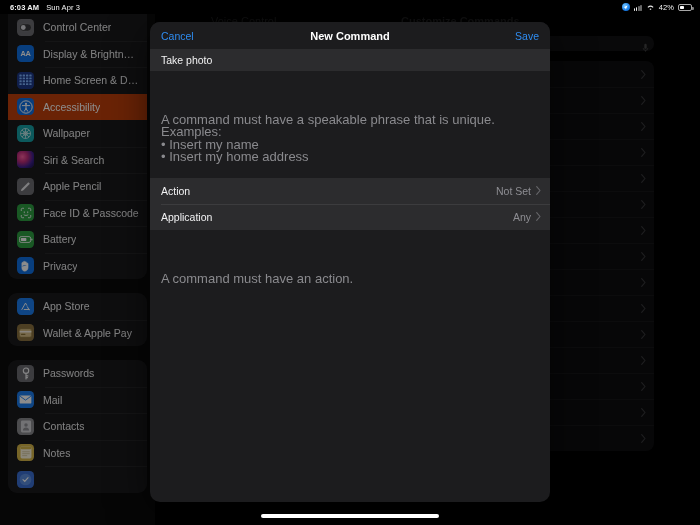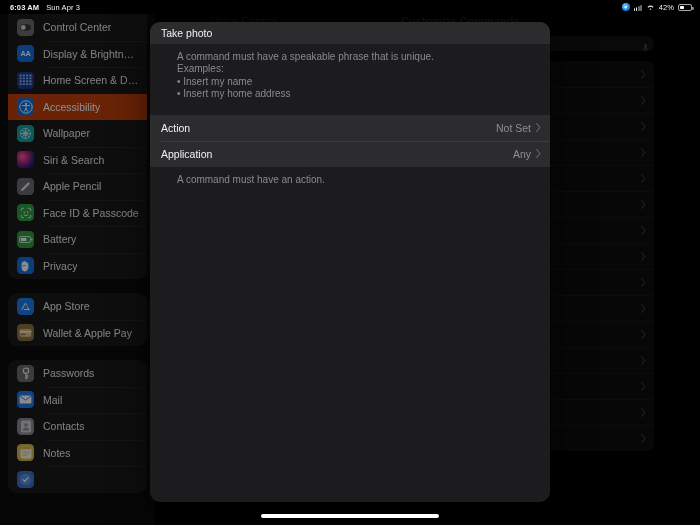--- a/index.html
+++ b/index.html
@@ -131,22 +131,22 @@
   .sec-hdr {
     font-size:8px; color:#8e8e93; letter-spacing:.35px;
     padding:10px 0 5px 11px; text-transform:uppercase;
   }
   .field-row {
     background:#2c2c2e; height:22px; display:flex; align-items:center;
     padding:1px 11px;
   }
   .field-val { font-size:10.5px; color:#f2f2f3; }
   .sec-foot {
-    font-size:10px; color:#8a8a8e; line-height:12.4px;
-    padding:7px 12px 0 27px; white-space:pre-line;
+    font-size:13px; color:#8a8a8e; line-height:12.4px;
+    padding:7px 12px 0 11px; white-space:pre-line;margin-top:36px;
   }
   .opt-group { margin-top:14px; background:#2c2c2e; }
   .opt-row {
     height:26px; display:flex; align-items:center; padding:0 9px 0 11px;
     position:relative;
   }
   .opt-row + .opt-row::before {
     content:""; position:absolute; left:11px; right:0; top:0; height:1px;
     background:rgba(255,255,255,.08);
   }
@@ -498,20 +498,25 @@
             </span>
             <span class="row-label"></span>
           </div>
         </div>
       </div>
   </div>
 
   <div class="dimmer"></div>
 
   <div class="modal">
+    <div class="modal-nav">
+      <span class="nav-btn">Cancel</span>
+      <span class="nav-title">New Command</span>
+      <span class="nav-btn save">Save</span>
+    </div>
 
     <div class="field-row">
       <span class="field-val" placeholder="Phrase">Take photo</span>
     </div>
     <div class="sec-foot">A command must have a speakable phrase that is unique.
 Examples:
 • Insert my name
 • Insert my home address</div>
 
     <div class="opt-group" id="opt-group">

